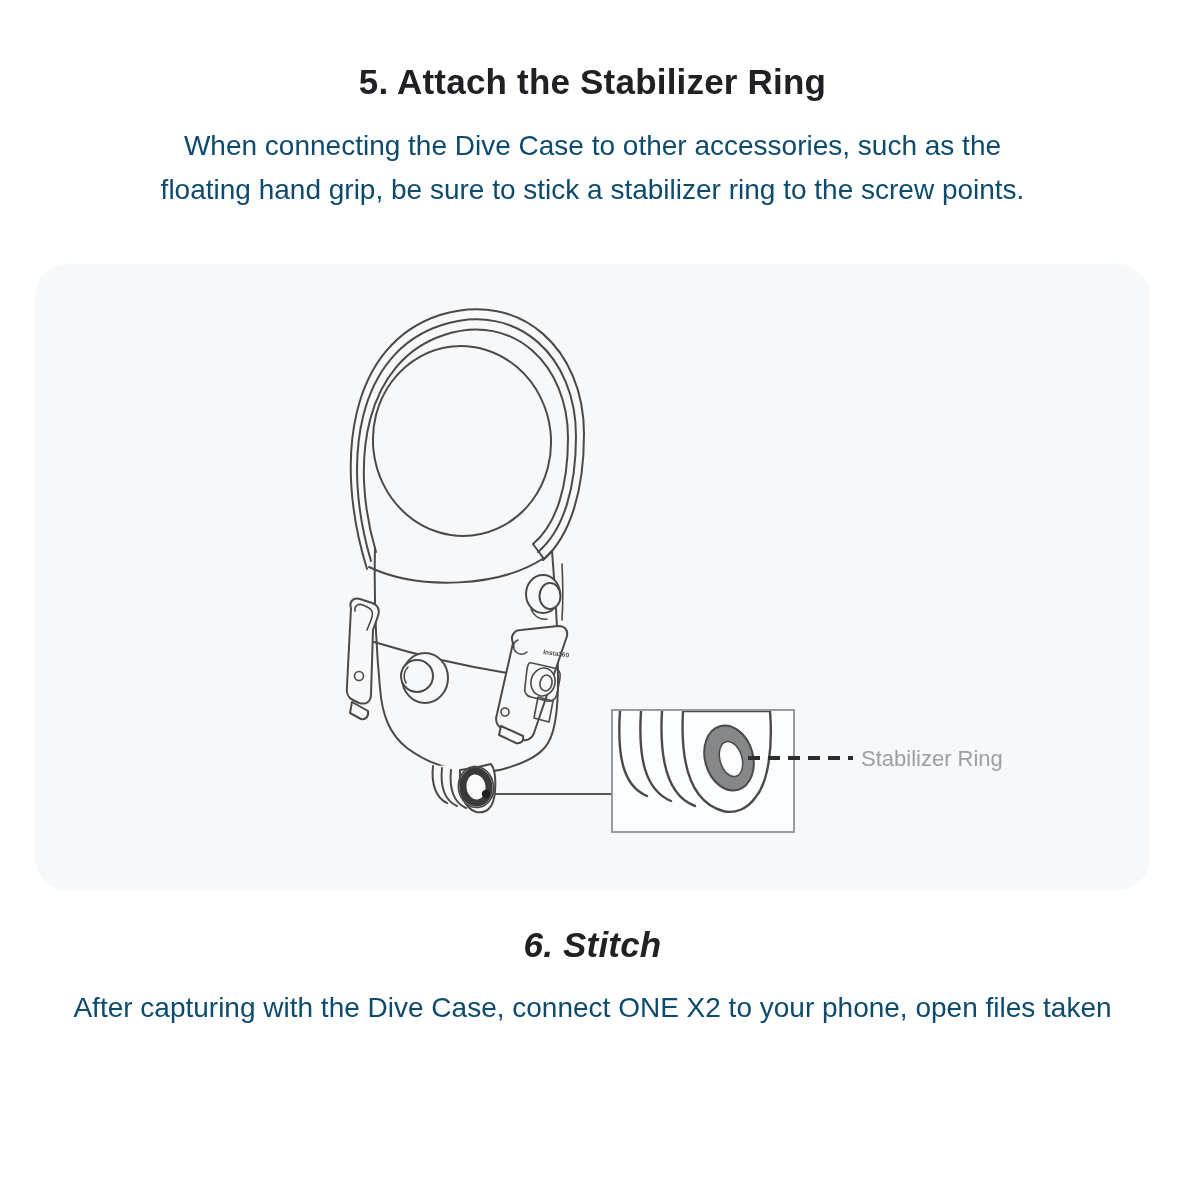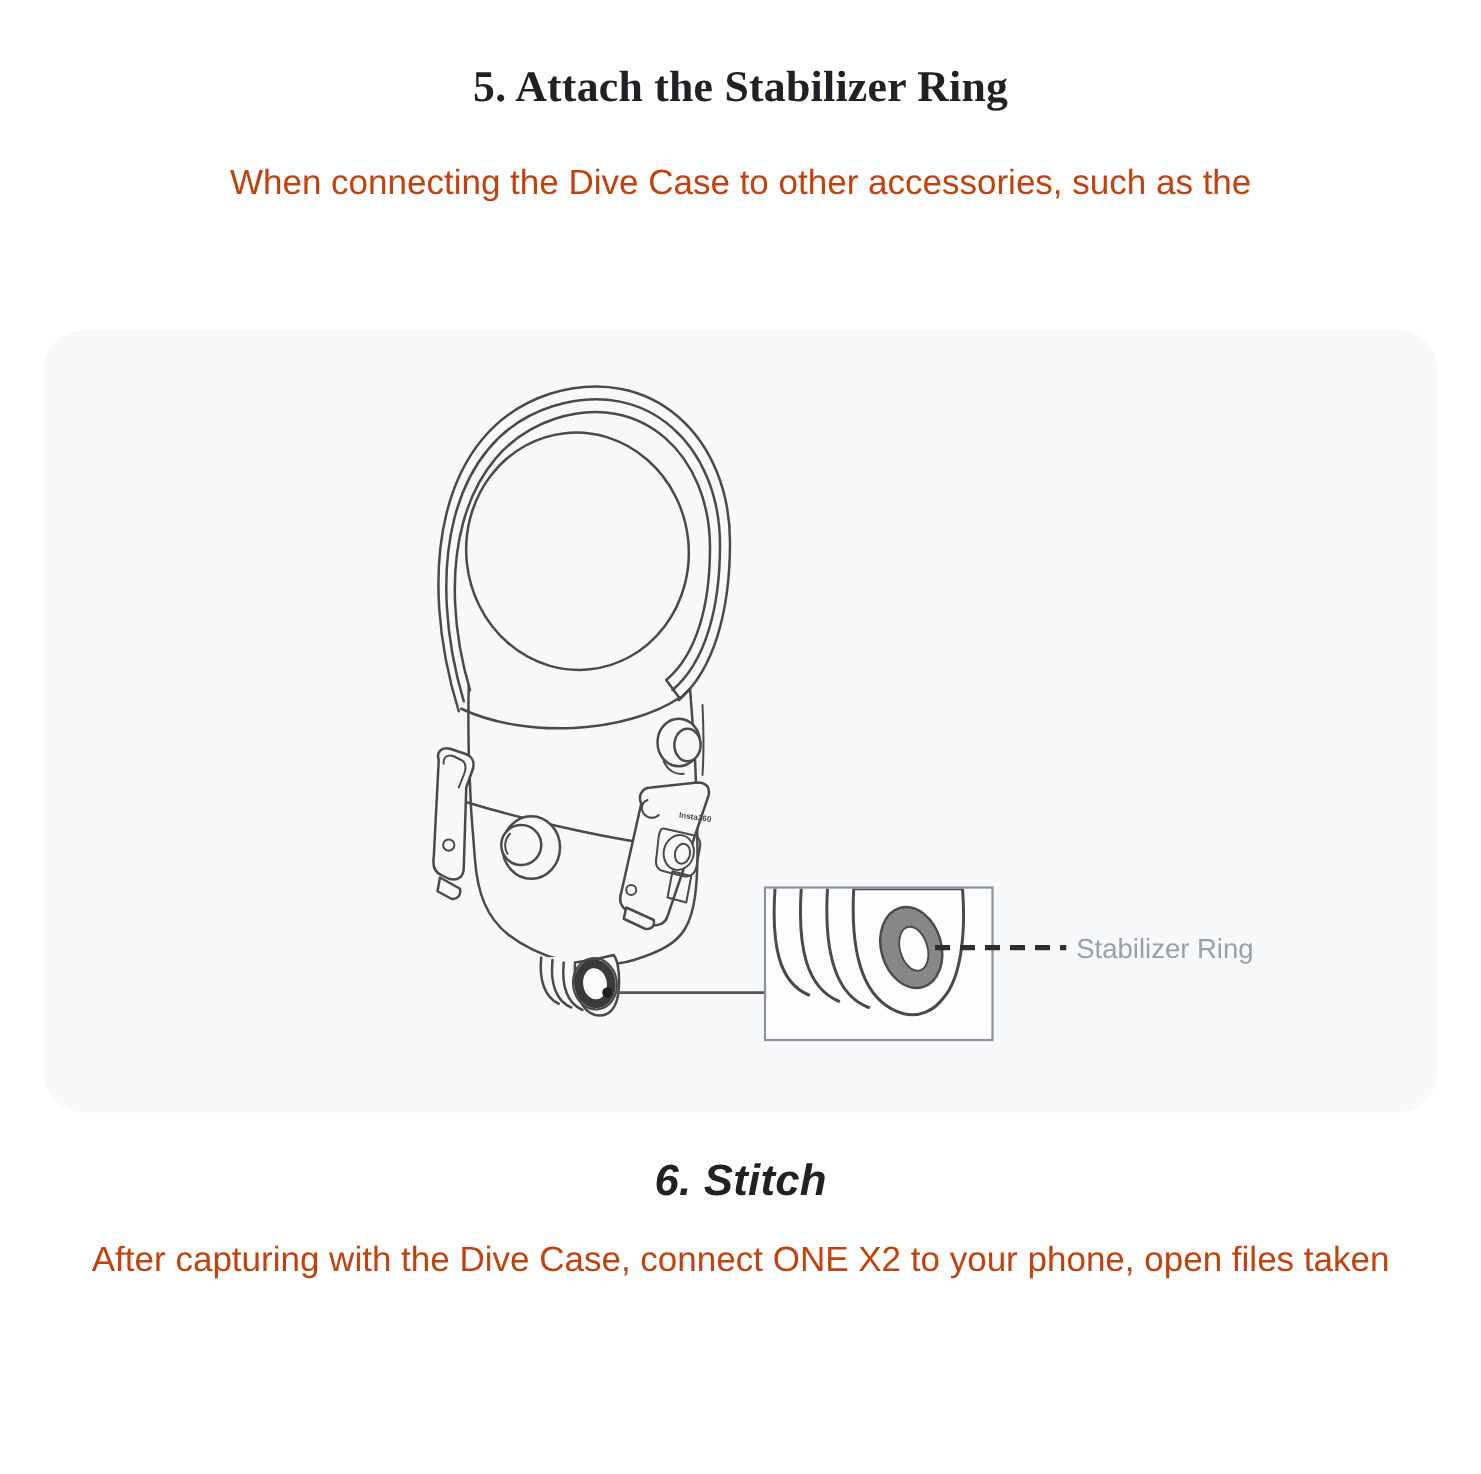--- a/index.html
+++ b/index.html
@@ -4,44 +4,45 @@
 <style>
   html,body{margin:0;padding:0;}
   body{
     width:1185px;height:1179px;background:#ffffff;position:relative;overflow:hidden;
     font-family:"Liberation Sans", sans-serif;
   }
   .sec-title{
     position:absolute;left:0;width:1185px;text-align:center;
     font-size:35px;font-weight:700;color:#202124;letter-spacing:.2px;
   }
-  #title5{top:50px;font-family:Liberation Serif, serif;}
+  #title5{top:62px;}
   #title6{top:925px;font-style:italic;}
   .para{
     position:absolute;left:0;width:1185px;text-align:center;
-    font-size:28px;color:#c2410c;font-weight:400;
+    font-size:28px;color:#0c4a6e;font-weight:400;
   }
   #para5{top:124px;line-height:44px;}
   #para6{top:986px;line-height:43px;}
   .panel{
     position:absolute;left:35px;top:264px;width:1115px;height:626px;
     background:#f7f8fa;border-radius:32px;
   }
   .panel svg{position:absolute;left:0;top:0;display:block;}
   svg text{font-family:"Liberation Sans", sans-serif;}
   .ln{fill:none;stroke:#4a4a4a;stroke-width:2;stroke-linecap:round;stroke-linejoin:round;}
   .fillbg{fill:#f7f8fa;}
 </style>
 </head>
 <body>
 
 <div class="sec-title" id="title5">5. Attach the Stabilizer Ring</div>
 
 <div class="para" id="para5">
   <div>When connecting the Dive Case to other accessories, such as the</div>
+  <div>floating hand grip, be sure to stick a stabilizer ring to the screw points.</div>
 </div>
 
 <div class="panel">
   <svg width="1115" height="626" viewBox="0 0 1115 626">
 
     <path class="ln" d="M 340 284
          C 339 330, 341 382, 345 424
          C 347 450, 354 470, 372 484
          C 384 493, 398 500, 414 504
          C 436 509, 456 509, 472 504

